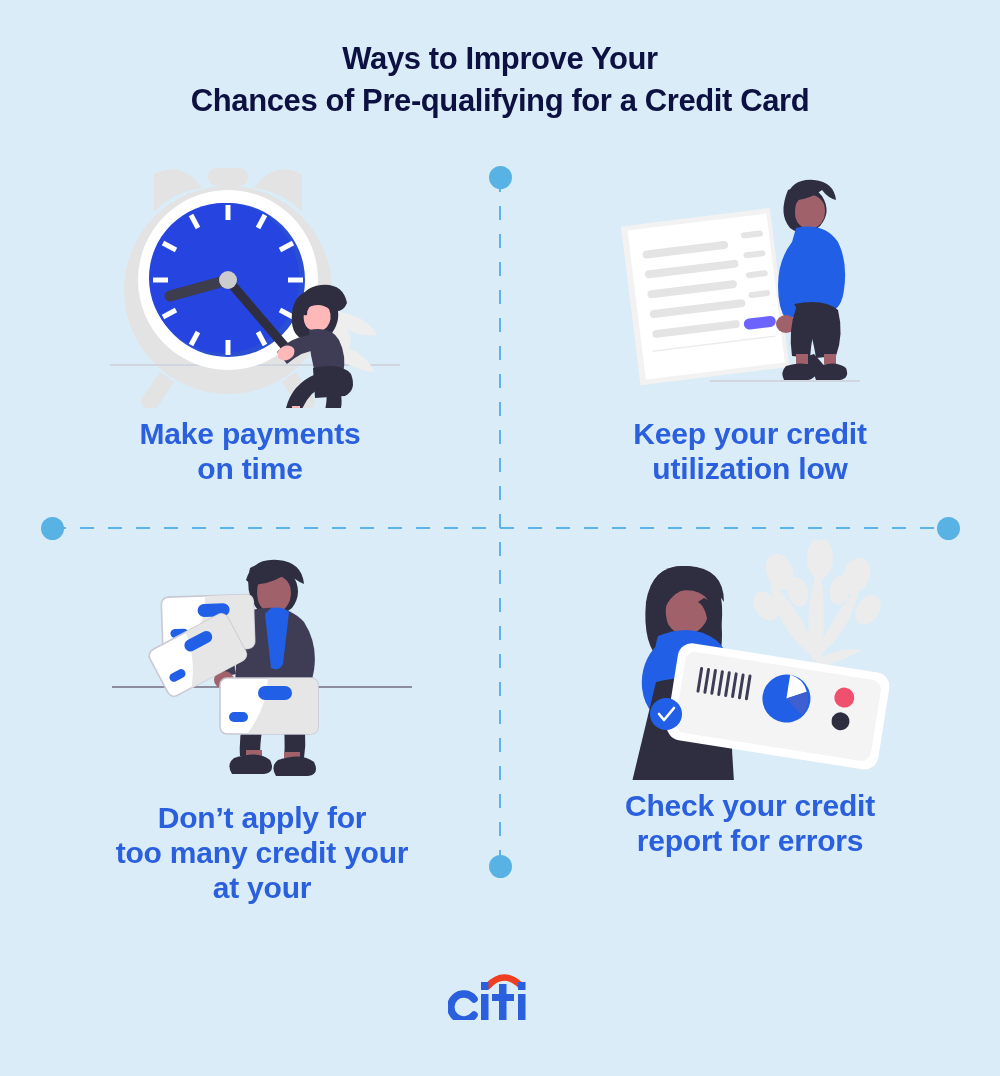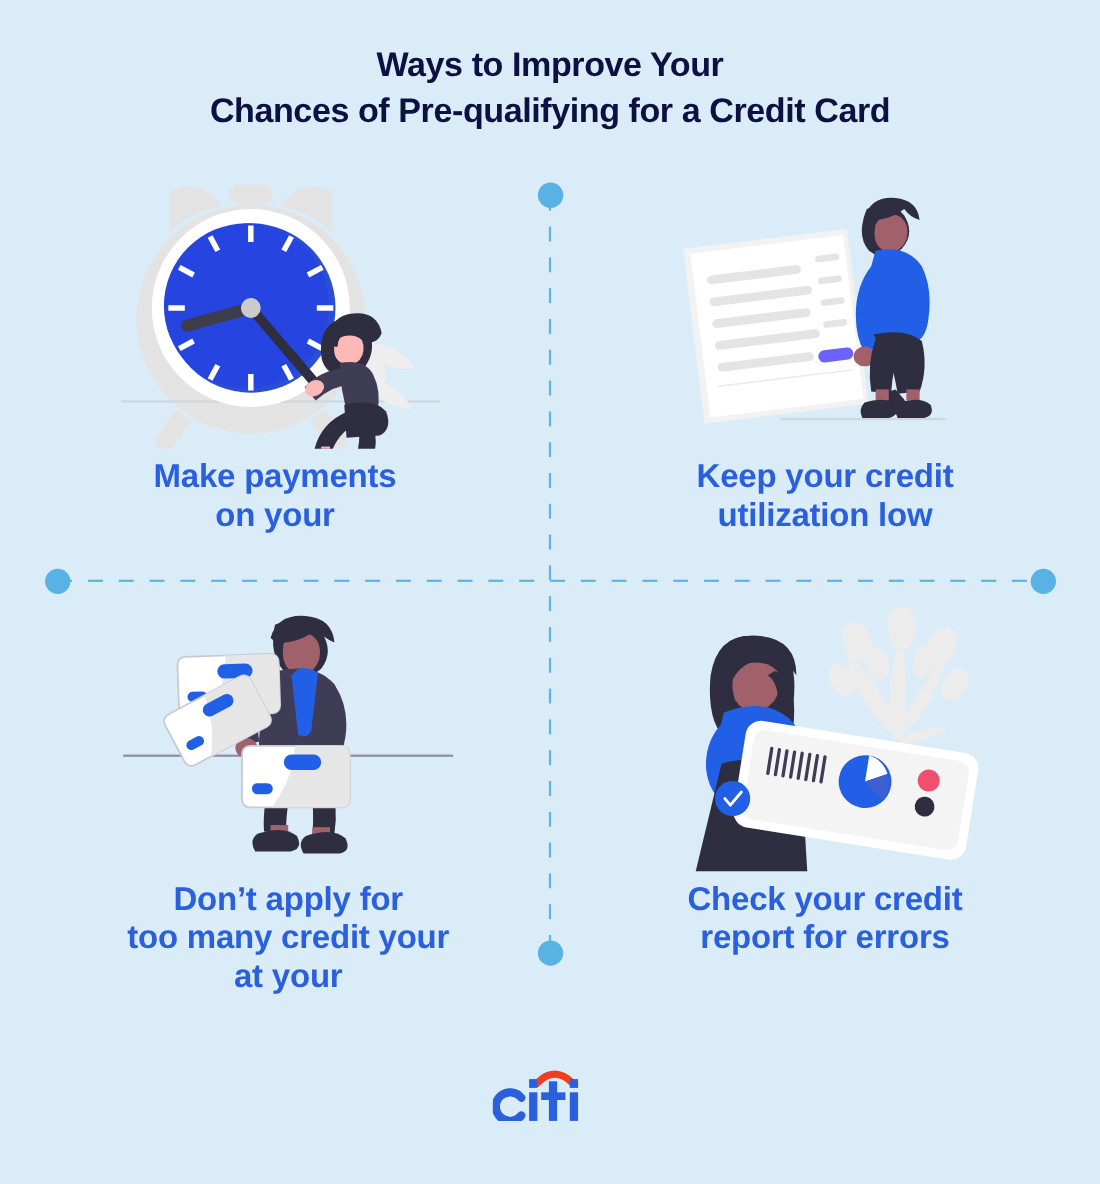--- a/index.html
+++ b/index.html
@@ -66,21 +66,21 @@
 
   
   .quad {
     position: absolute;
     width: 460px;
     text-align: center;
   }
   .q1 { left: 20px;  top: 168px; }
   .q2 { left: 520px; top: 168px; }
   .q3 { left: 32px;  top: 552px; }
-  .q4 { left: 520px; top: 552px; }
+  .q4 { left: 520px; top: 540px; }
 
   .art {
     position: relative;
     width: 460px;
     height: 240px;
   }
   .art svg { display: block; margin: 0 auto; }
 
   .caption {
     margin-top: 8px;
@@ -181,21 +181,21 @@
 
           <ellipse cx="197" cy="248" rx="16" ry="8" fill="#2f2e41"></ellipse>
           <ellipse cx="228" cy="250" rx="16" ry="8" fill="#2f2e41"></ellipse>
           <rect x="192" y="238" width="8" height="8" fill="#ffb8b8"></rect>
           <rect x="223" y="240" width="8" height="8" fill="#ffb8b8"></rect>
         </g>
       </svg>
     </div>
     <div class="caption">
       <span class="cl">Make payments</span>
-      <span class="cl">on your</span>
+      <span class="cl">on time</span>
     </div>
   </div>
 
   <div class="quad q2">
     <div class="art">
       <svg width="300" height="240" viewBox="0 0 300 240">
 
         <rect x="110" y="212" width="150" height="2" fill="#cfd6dd"></rect>
 
         <g transform="rotate(-7 135 125)">

